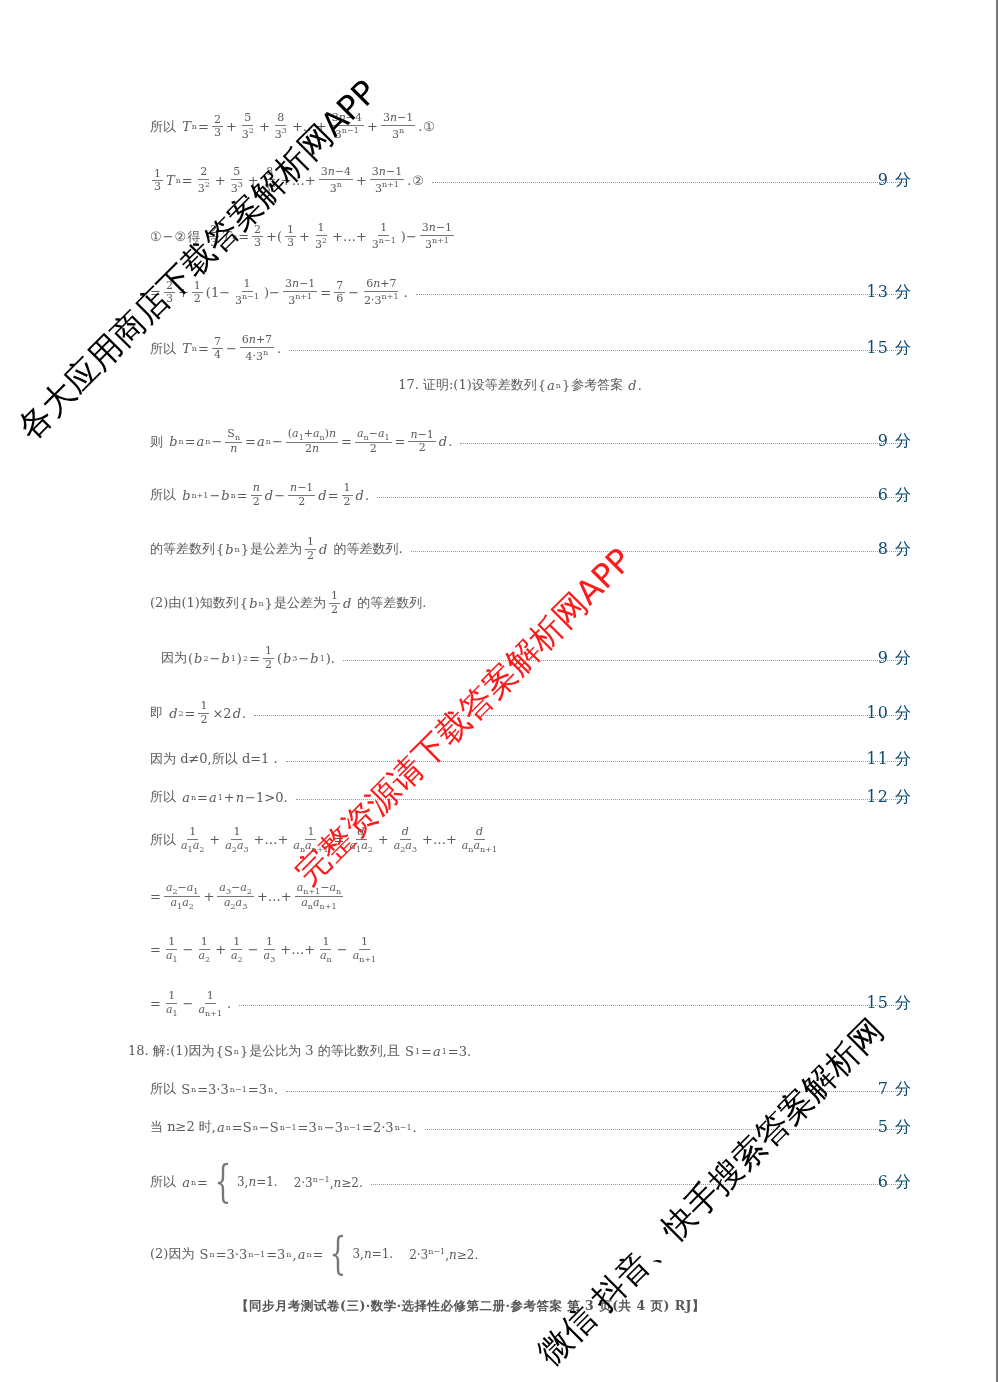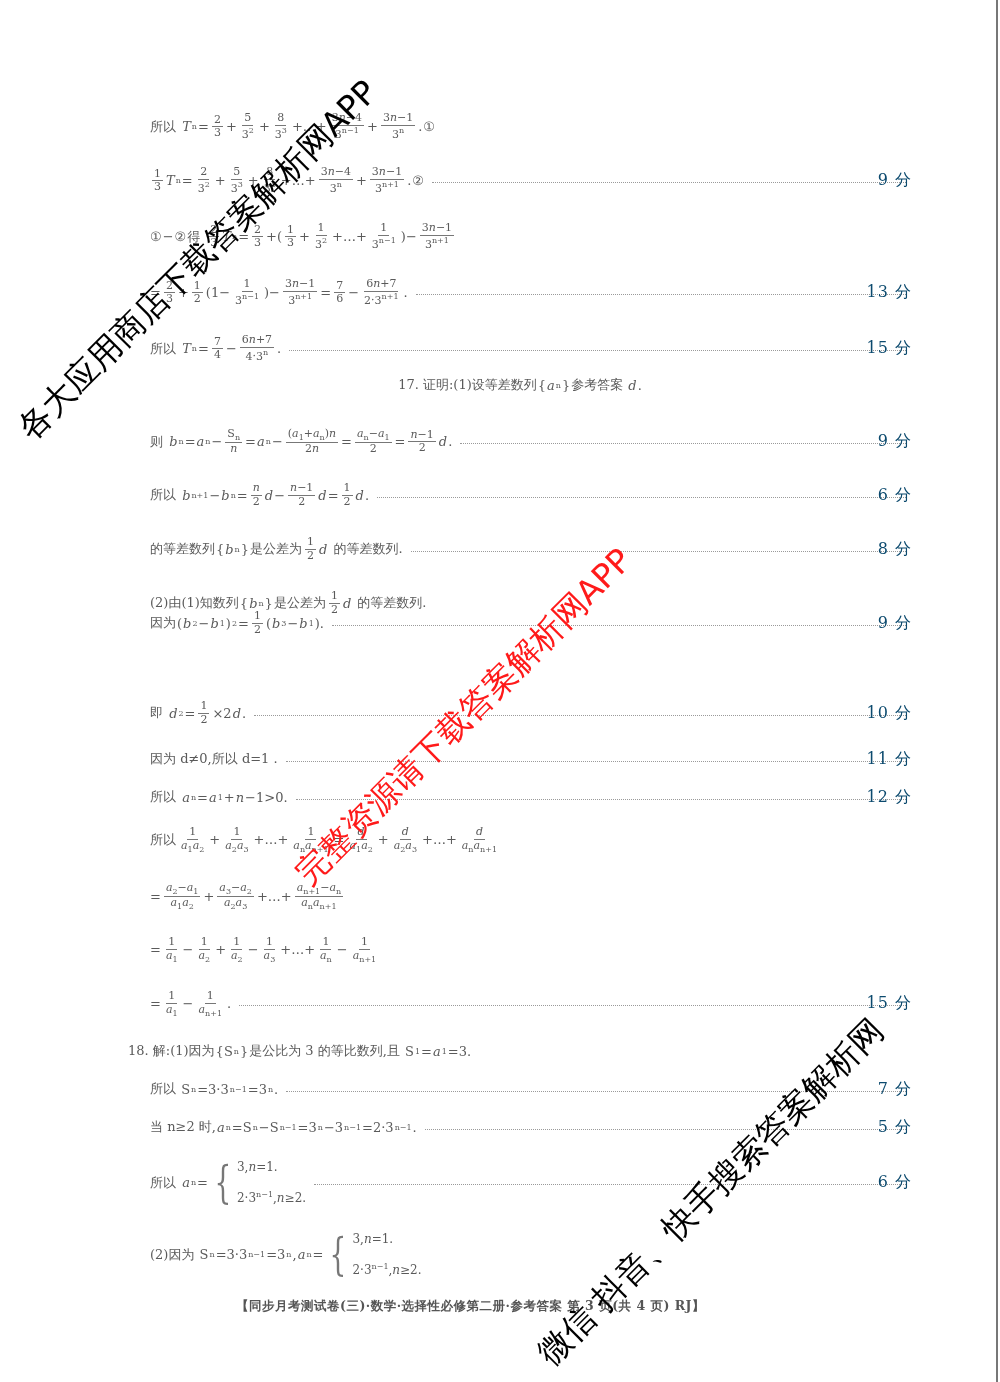--- a/index.html
+++ b/index.html
@@ -28,21 +28,21 @@
     display: inline-flex; flex-direction: column; align-items: center;
     vertical-align: middle; margin: 0 2px; font-size: 11px; line-height: 1.15;
   }
   .frac .num { border-bottom: 1px solid #777; padding: 0 2px; }
   .frac .den { padding: 0 2px; }
   .sub { font-size: 8px; vertical-align: -3px; }
   .sup { font-size: 8px; vertical-align: 5px; }
   i { font-style: italic; }
   .cases { display: inline-flex; align-items: center; }
   .cases .brace { font-size: 44px; line-height: 1; transform: scaleX(0.6); color: #777; }
-  .cases .rows { display: flex; flex-direction: column; gap: 16px; font-size: 12px; }
+  .cases .rows { display: flex; flex-direction: row; gap: 16px; font-size: 12px; }
   .footer {
     position: absolute; top: 1298px; left: 236px; font-size: 12.5px; color: #555; font-weight: bold;
     letter-spacing: 0.5px;
   }
   .watermark {
     position: absolute; font-family: "DejaVu Sans", "Liberation Sans", sans-serif;
     font-size: 33px; white-space: nowrap; transform-origin: left bottom;
     transform: rotate(-45deg); letter-spacing: 0px; pointer-events: none;
   }
   .wm-black { color: #000000; }
@@ -250,21 +250,21 @@
 <div class="line" style="top:590px;">
   <span class="expr">
     <span>(2)由(1)知数列</span>{<i>b</i><span class="sub">n</span>}<span>是公差为</span>
     <span class="frac">
         <span class="num">1</span>
         <span class="den">2</span>
       </span><i>d</i>&nbsp;<span>的等差数列.</span>
   </span>
 </div>
 
-<div class="line" style="top:610px;">
+<div class="line" style="top:645px;margin-left:11px;">
   <span class="expr">
     <span>因为</span>(<i>b</i><span class="sub">2</span>−<i>b</i><span class="sub">1</span>)<span class="sup">2</span>=
     <span class="frac">
         <span class="num">1</span>
         <span class="den">2</span>
       </span>(<i>b</i><span class="sub">3</span>−<i>b</i><span class="sub">1</span>).
   </span>
   <span class="leader"></span>
   <span class="score">9 分</span>
 </div>

